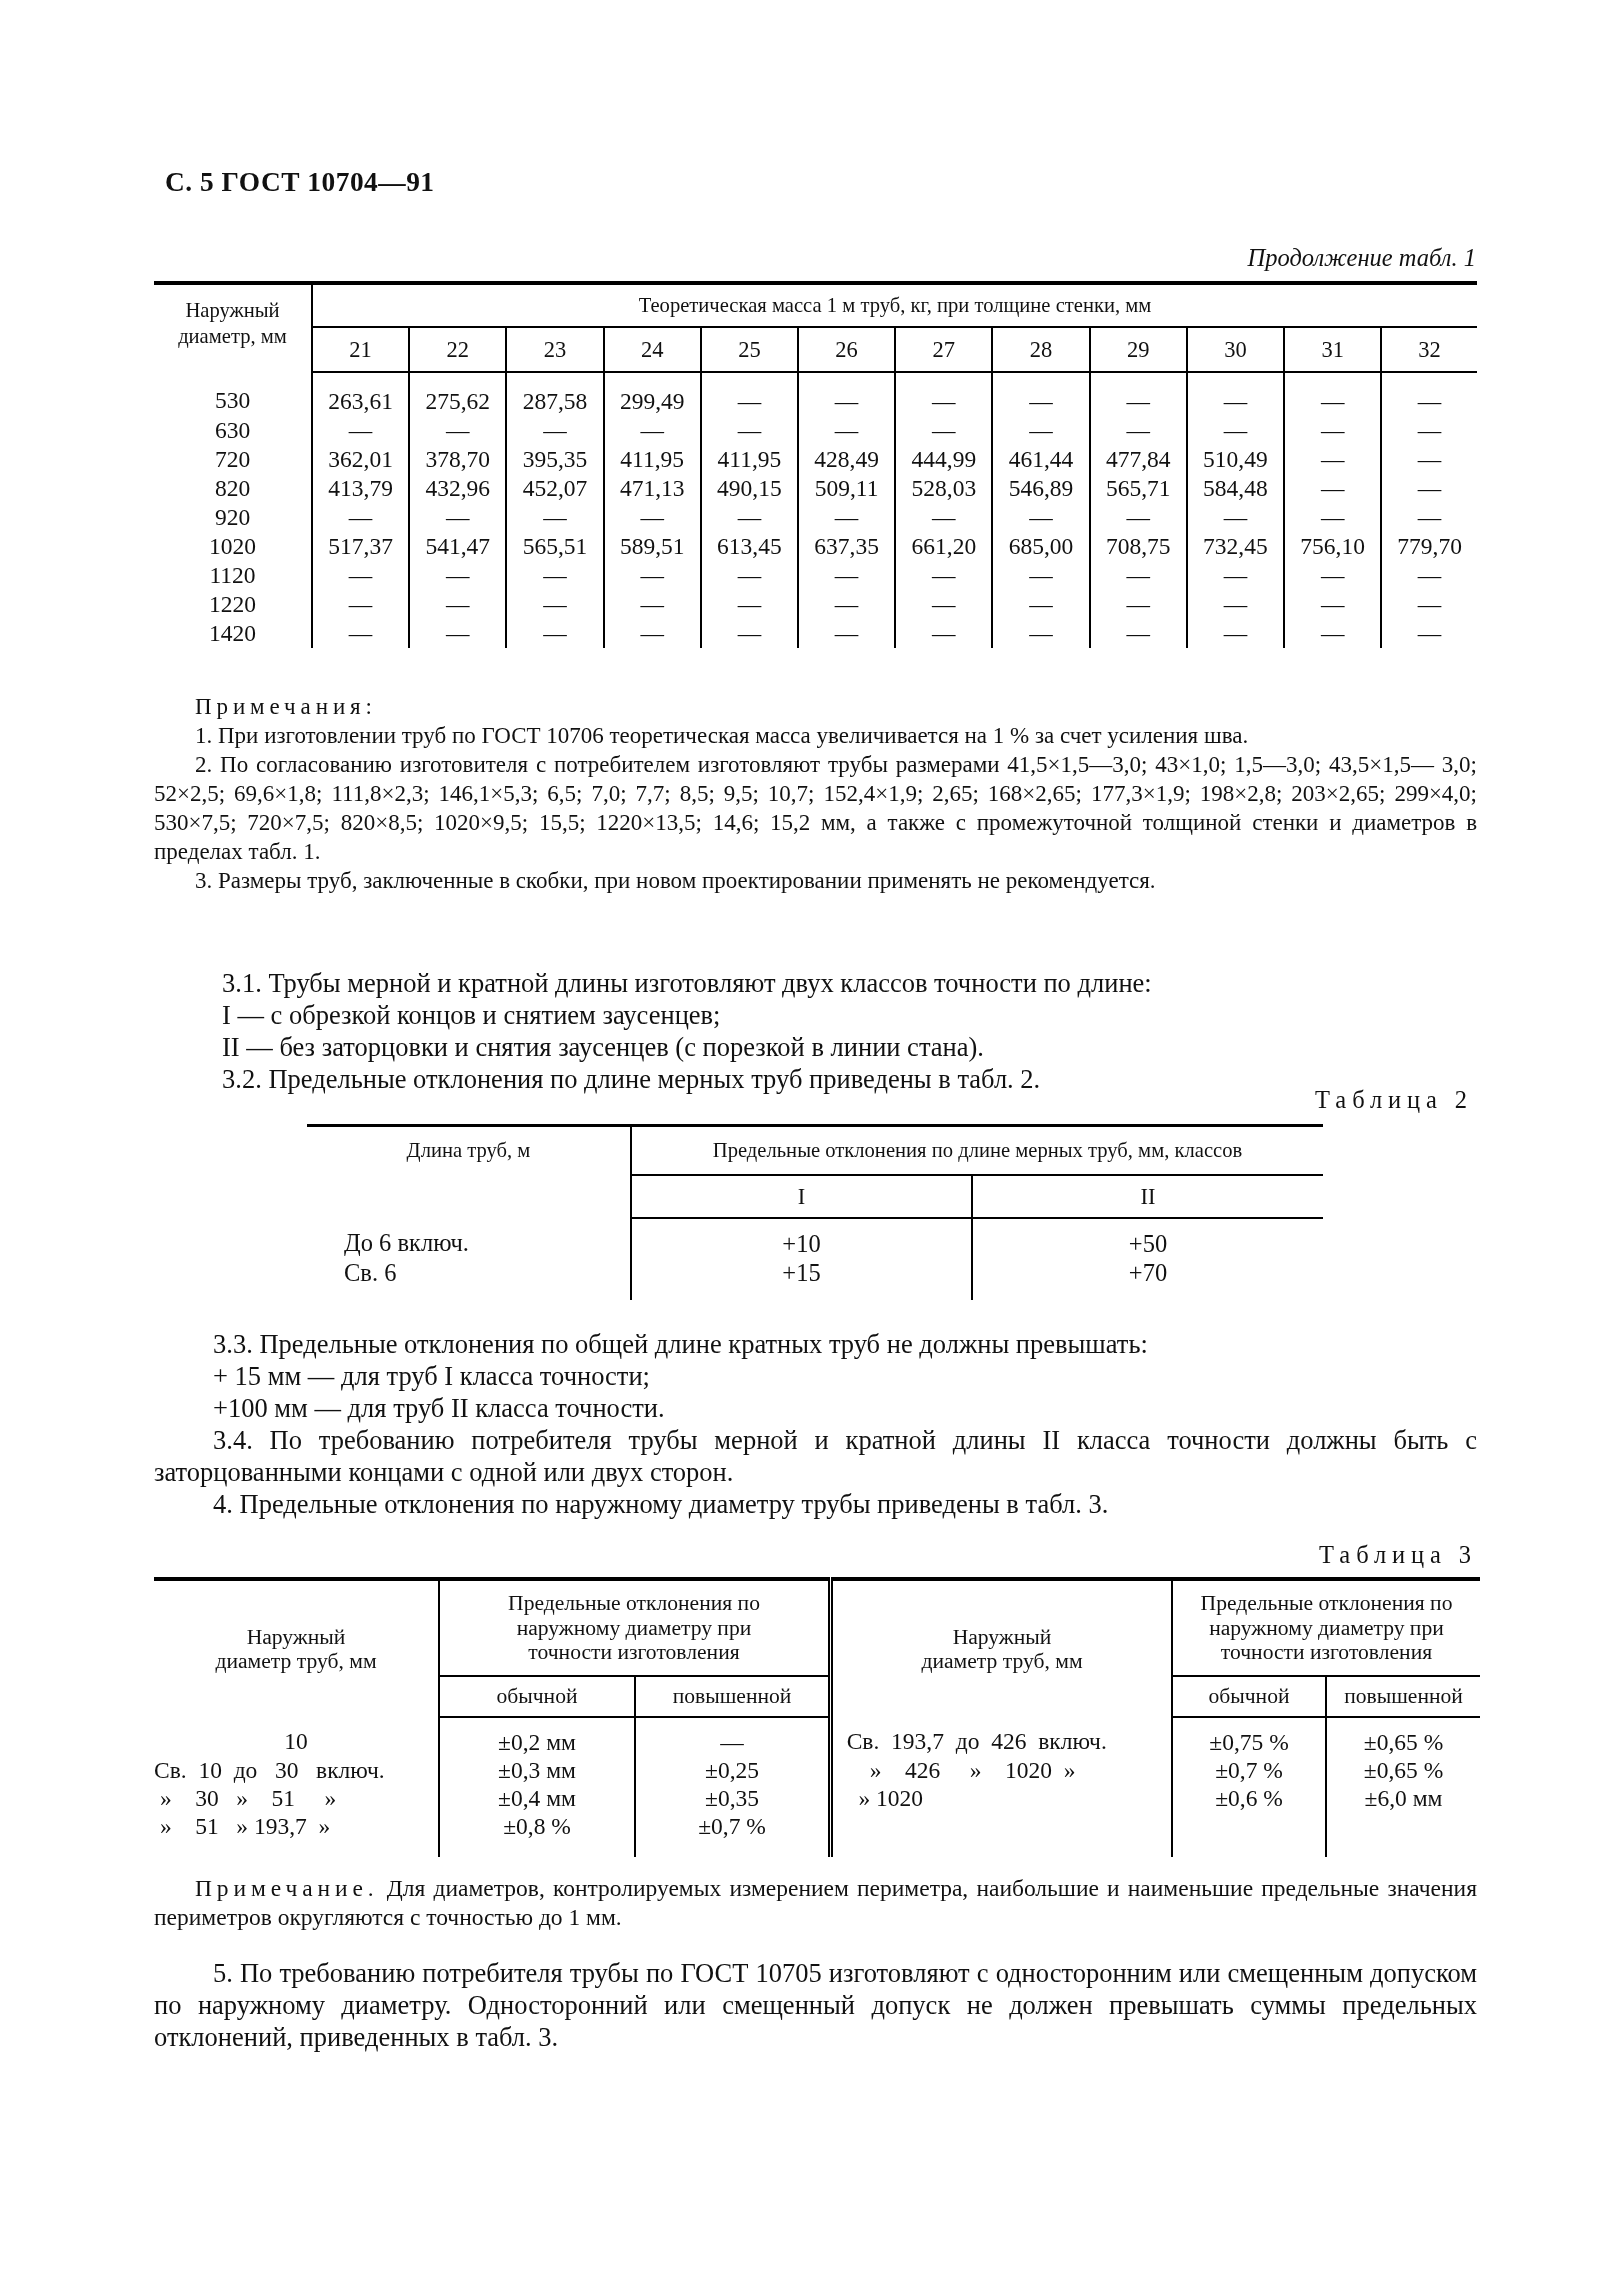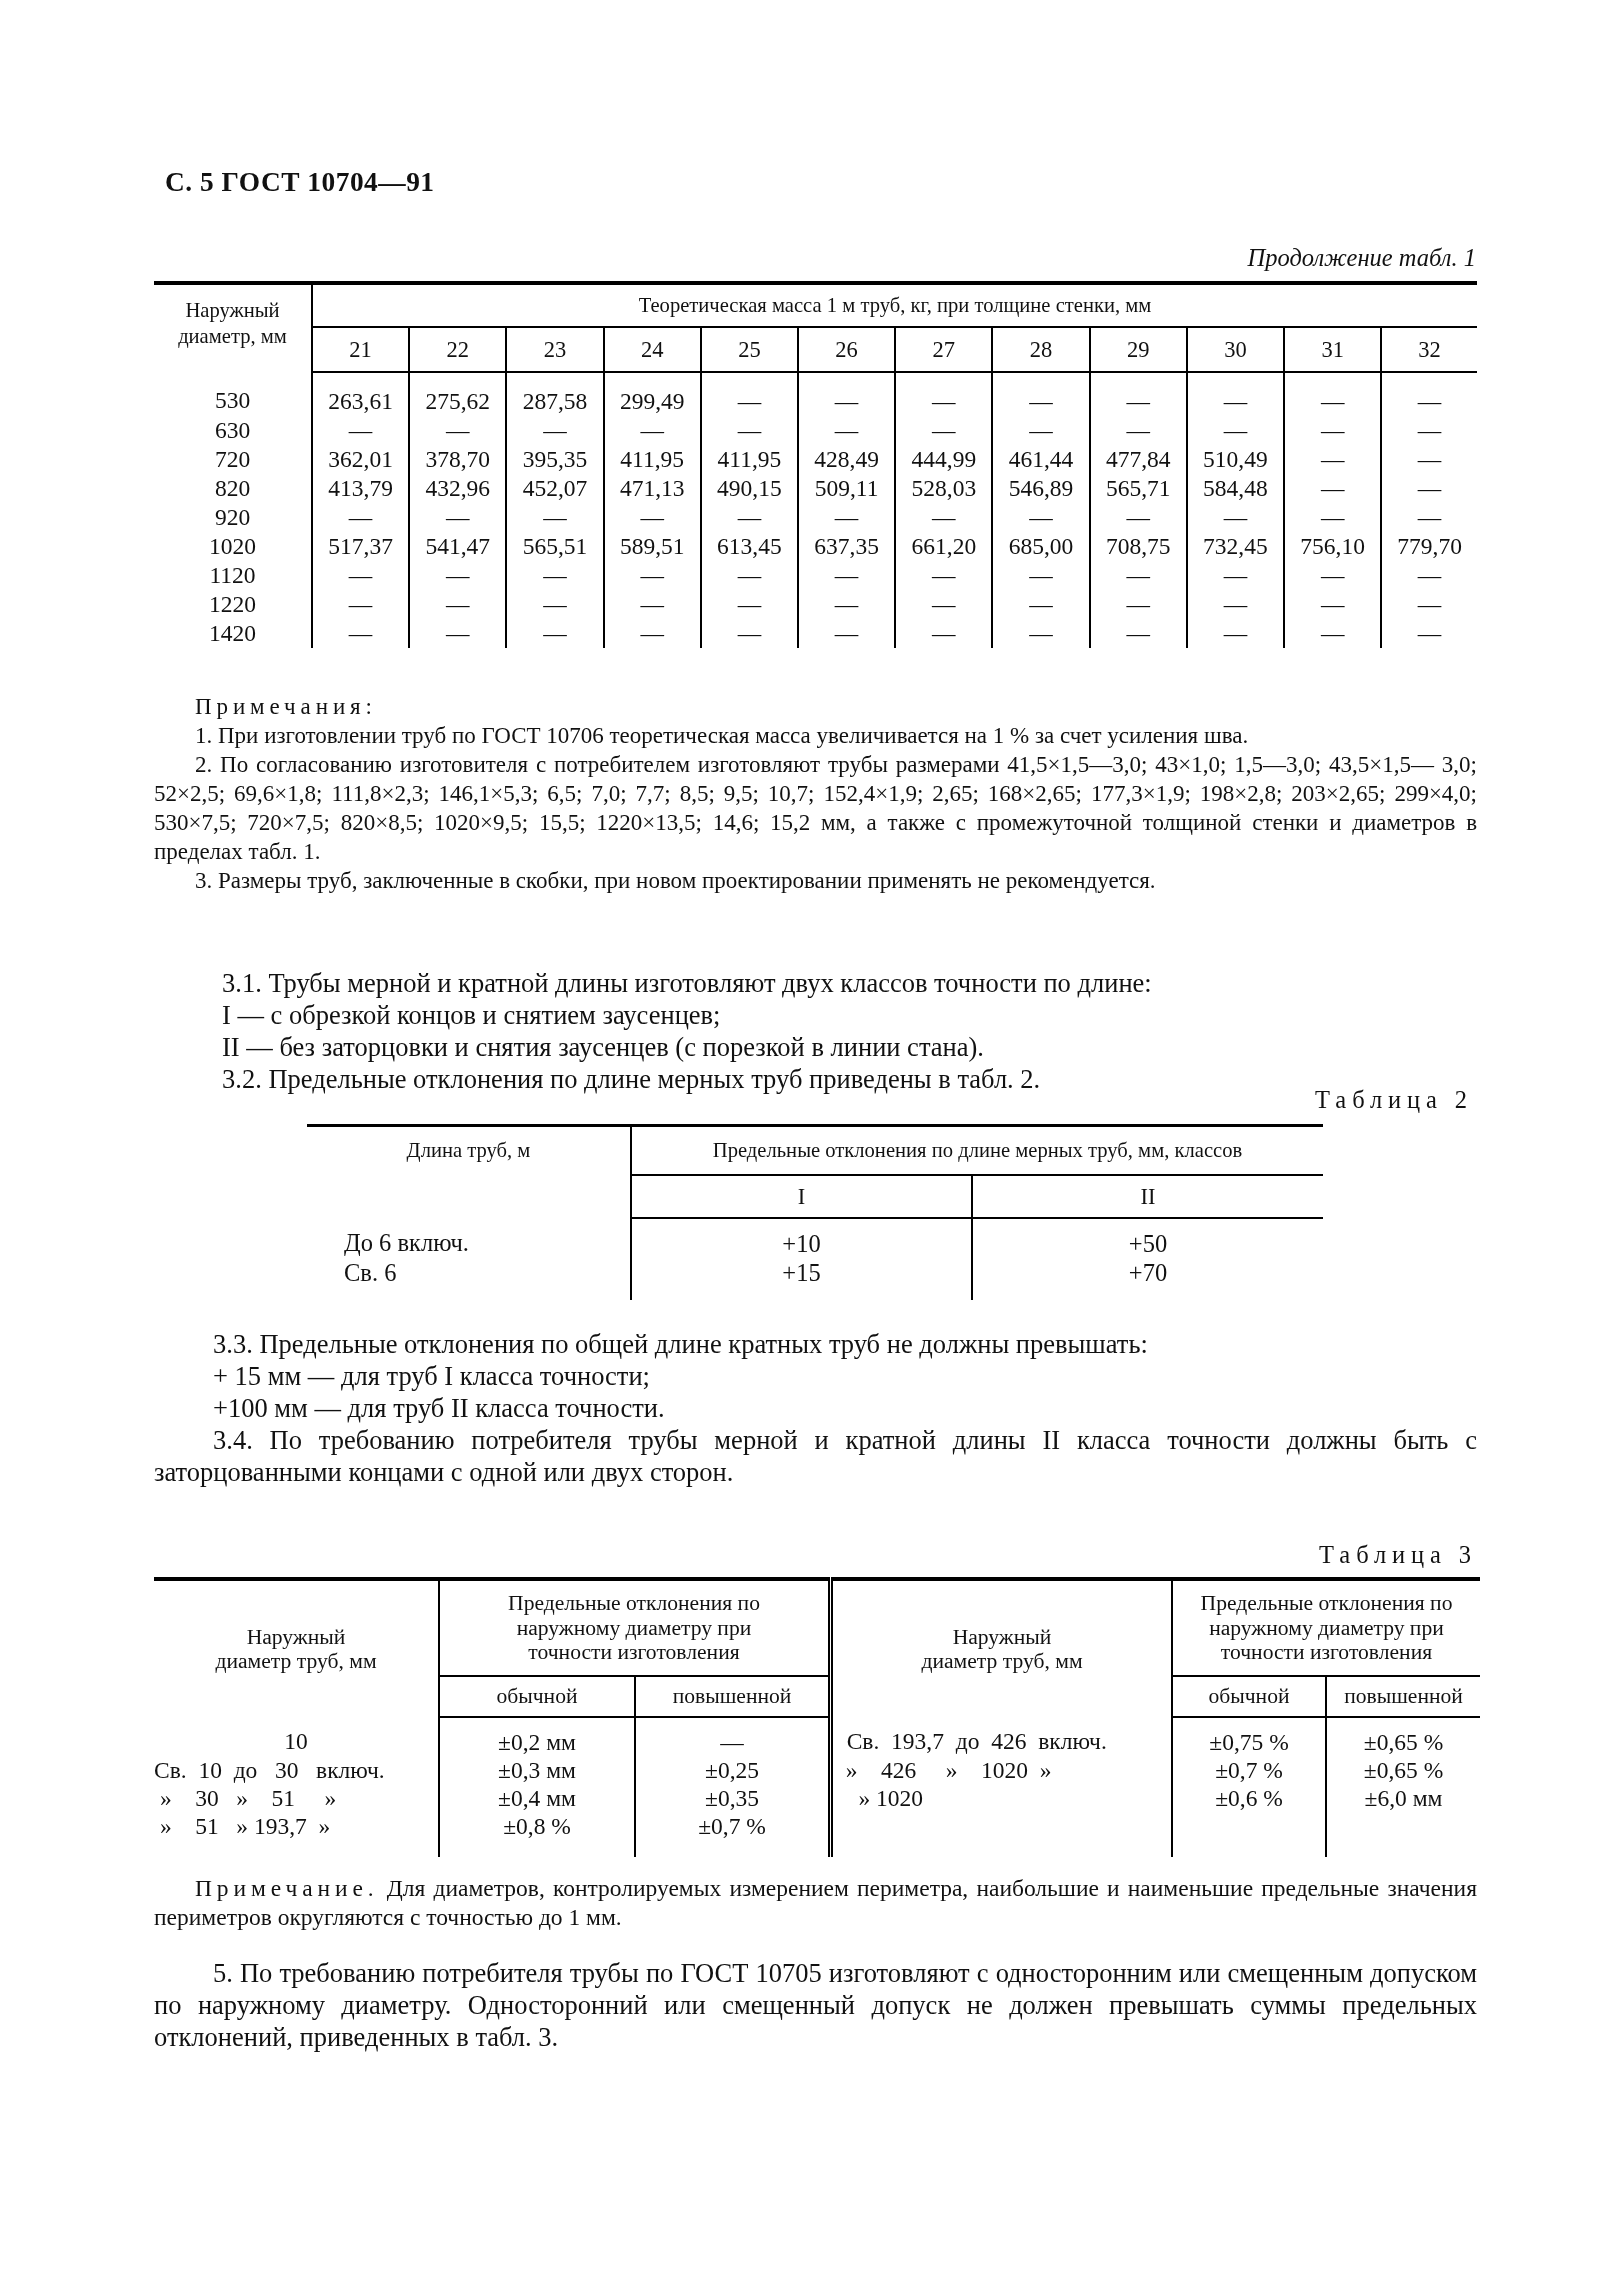--- a/index.html
+++ b/index.html
@@ -253,20 +253,21 @@
     <td style="padding-bottom:13.7px;">+70</td>
   </tr>
 </tbody>
   </table>
 
 <div class="abs body-text" style="top:1328px;">
   <p class="ind">3.3. Предельные отклонения по общей длине кратных труб не должны превышать:</p>
   <p class="ind">+ 15 мм — для труб I класса точности;</p>
   <p class="ind">+100 мм — для труб II класса точности.</p>
   <p class="ind-just">3.4. По требованию потребителя трубы мерной и кратной длины II класса точности должны быть с заторцованными концами с одной или двух сторон.</p>
+  <p class="ind">4. Предельные отклонения по наружному диаметру трубы приведены в табл. 3.</p>
 </div>
 
 <div class="abs tab-caption" style="right:143px; top:1541px;">Таблица 3</div>
 <table class="abs t3">
   <tbody>
       <tr class="top">
     <th rowspan="2" class="hmain" style="width:284px; vertical-align:middle;">
       <span>Наружный</span><br>
       <span>диаметр труб, мм</span>
     </th>
@@ -296,21 +297,21 @@
     <td class="bl">±0,2 мм</td>
     <td class="bl">—</td>
     <td class="dbl rng" style="padding-left:13.7px;">Св.  193,7  до  426  включ.</td>
     <td class="bl">±0,75 %</td>
     <td class="bl">±0,65 %</td>
   </tr>
   <tr>
     <td class="rng">Св.  10  до   30   включ.</td>
     <td class="bl">±0,3 мм</td>
     <td class="bl">±0,25</td>
-    <td class="dbl rng" style="padding-left:1px;">  »    426     »    1020  »</td>
+    <td class="dbl rng" style="padding-left:25px;">  »    426     »    1020  »</td>
     <td class="bl">±0,7 %</td>
     <td class="bl">±0,65 %</td>
   </tr>
   <tr>
     <td class="rng"> »    30   »    51     »</td>
     <td class="bl">±0,4 мм</td>
     <td class="bl">±0,35</td>
     <td class="dbl rng" style="padding-left:13.7px;">  » 1020</td>
     <td class="bl">±0,6 %</td>
     <td class="bl">±6,0 мм</td>

